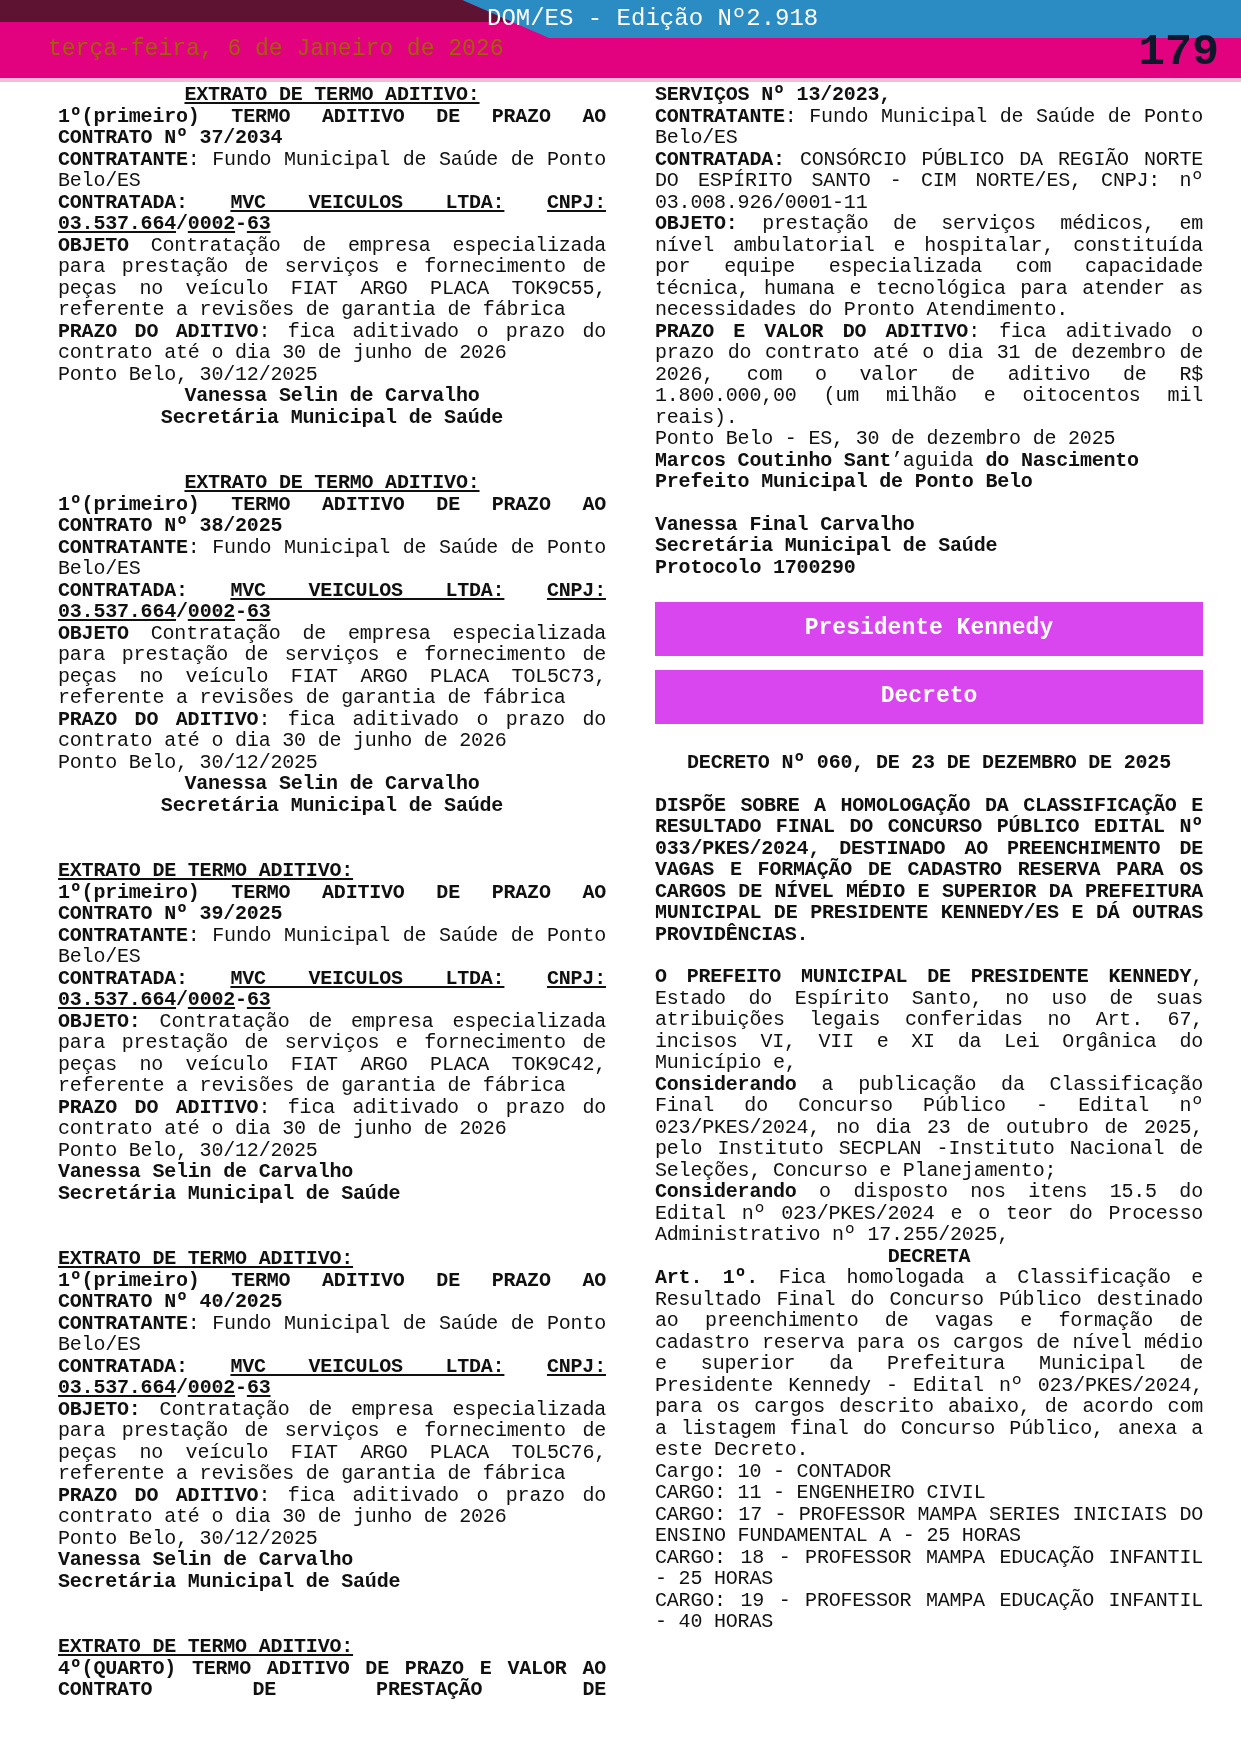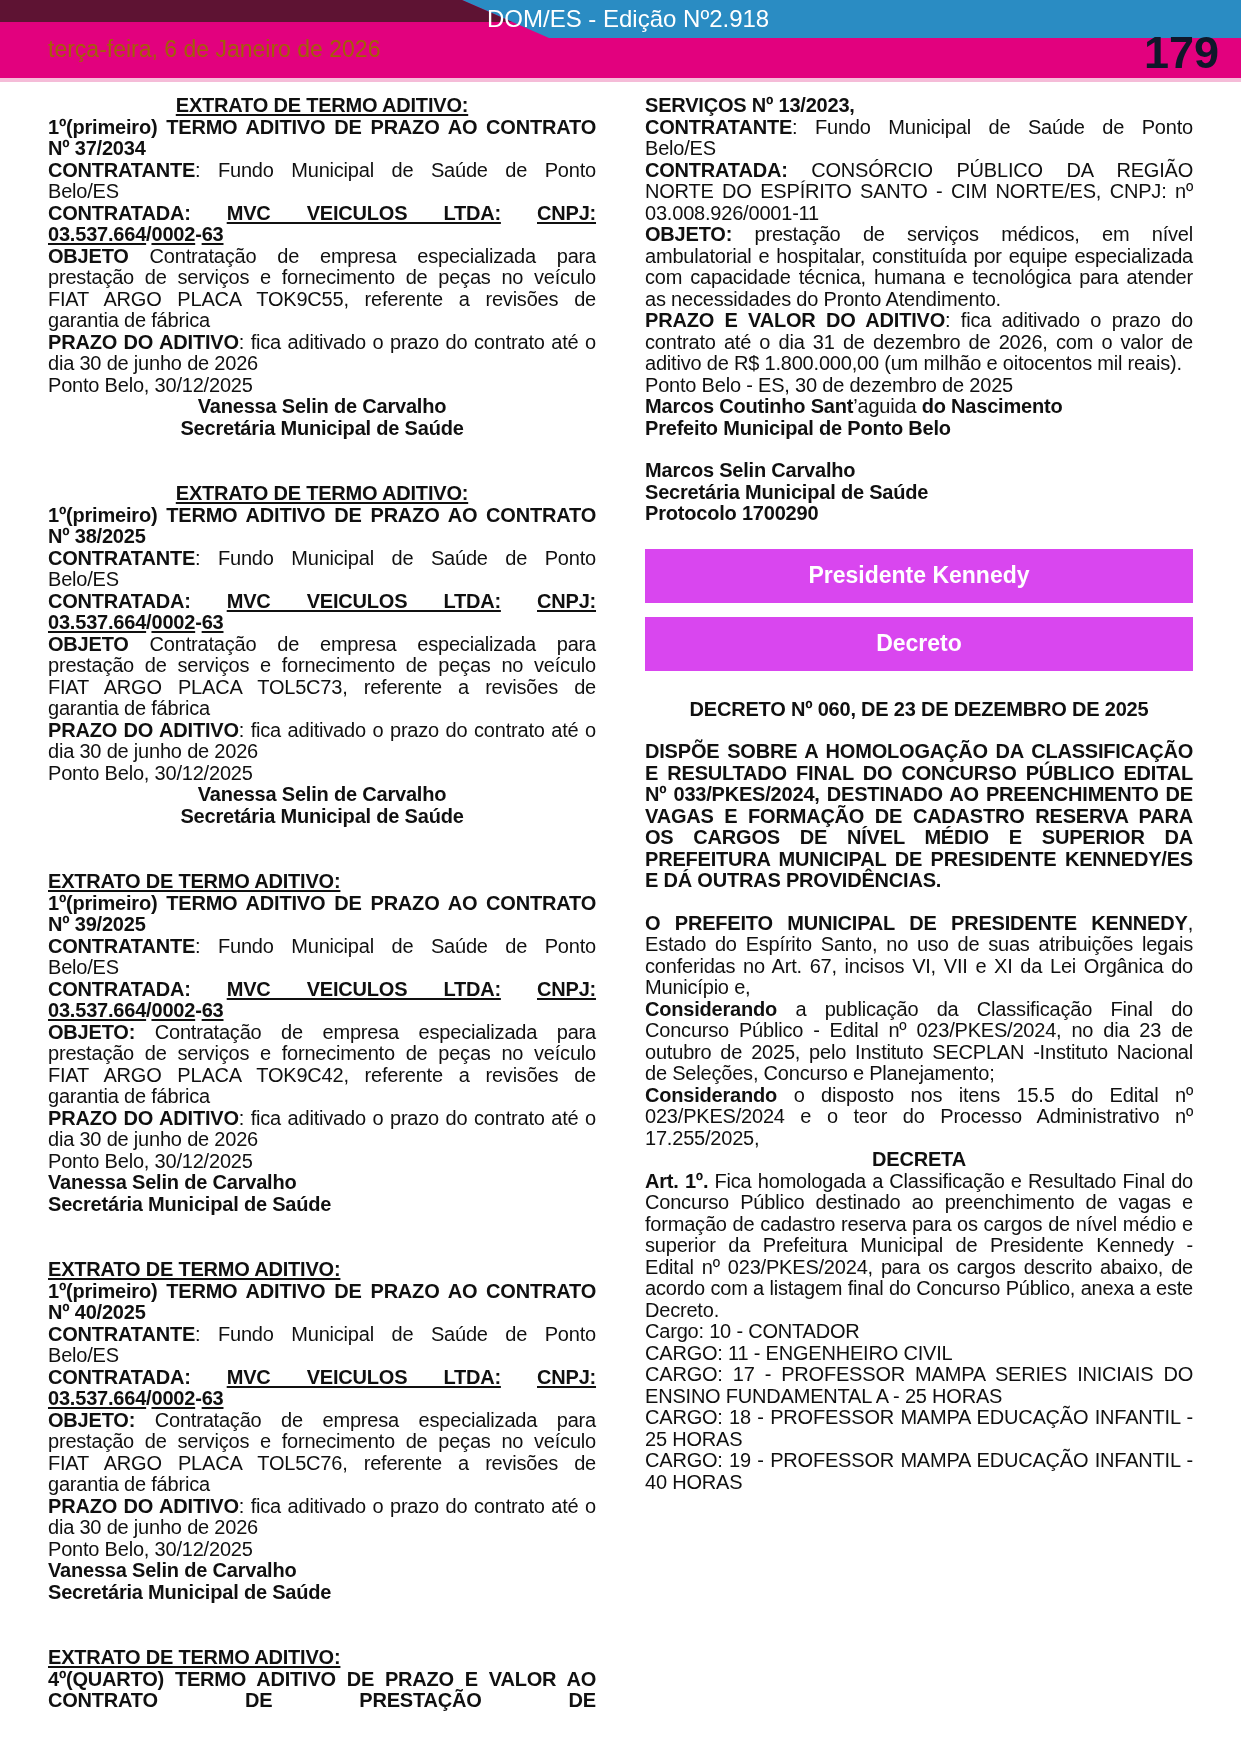--- a/index.html
+++ b/index.html
@@ -1,36 +1,36 @@
 <!DOCTYPE html>
 <html><head>
 <meta charset="utf-8">
 <style>
   html,body { margin:0; padding:0; }
   body { width:1241px; height:1754px; background:#ffffff; }
   .page { position:relative; width:1241px; height:1754px; overflow:hidden;
-          font-family:Liberation Sans, sans-serif;
+          font-family:Liberation Mono, monospace;
           color:#101010; letter-spacing:-0.2px; }
 
   
   .hdr { position:absolute; top:0; left:0; width:1241px; height:82px; }
   .hdr-pink   { position:absolute; top:0; left:0; width:1241px; height:78px; background:#e2017e; }
   .hdr-maroon { position:absolute; top:0; left:0; width:1241px; height:22px; background:#5e1333;
                 clip-path:polygon(0 0,462px 0,512px 22px,0 22px); }
   .hdr-blue   { position:absolute; top:0; left:0; width:1241px; height:38px; background:#2a8cc3;
                 clip-path:polygon(462px 0,1241px 0,1241px 38px,549px 38px); }
   .hdr-edition{ position:absolute; left:487px; top:0; height:38px; line-height:38px;
                 color:#ffffff; font-size:24px; letter-spacing:0; }
   .hdr-date   { position:absolute; left:48px; top:36px; color:#a16207; font-size:23px; letter-spacing:0; }
   .hdr-num    { position:absolute; right:22px; top:30px; color:#0f172a; font-size:45px;
                 font-weight:bold; line-height:1; letter-spacing:0; }
   .hdr-strip  { position:absolute; top:78px; left:0; width:1241px; height:4px; background:#f5bcd8; }
 
   
-  .col { position:absolute; top:95px; width:548px; font-size:20px; line-height:21.5px; }
+  .col { position:absolute; top:84px; width:548px; font-size:20px; line-height:21.5px;margin-left:10px; }
   .col-left  { left:48px; }
   .col-right { left:645px; }
 
   p, h3 { margin:0; padding:0; font-size:20px; line-height:21.5px; font-weight:normal; }
   .b      { font-weight:bold; }
   .just   { text-align:justify; }
   .justall{ text-align:justify; text-align-last:justify; }
   .center { text-align:center; }
   .right  { text-align:left; }
   .ul     { text-decoration:underline; text-decoration-thickness:2px; text-underline-offset:2px; }
@@ -124,21 +124,21 @@
 
     <article>
       <p class="b">SERVIÇOS Nº 13/2023,</p>
       <p class="just"><b>CONTRATANTE</b><span>: Fundo Municipal de Saúde de Ponto Belo/ES</span></p>
       <p class="just"><b>CONTRATADA:</b> <span>CONSÓRCIO PÚBLICO DA REGIÃO NORTE DO ESPÍRITO SANTO - CIM NORTE/ES, CNPJ: nº 03.008.926/0001-11</span></p>
       <p class="just"><b>OBJETO:</b> <span>prestação de serviços médicos, em nível ambulatorial e hospitalar, constituída por equipe especializada com capacidade técnica, humana e tecnológica para atender as necessidades do Pronto Atendimento.</span></p>
       <p class="just"><b>PRAZO E VALOR DO ADITIVO</b><span>: fica aditivado o prazo do contrato até o dia 31 de dezembro de 2026, com o valor de aditivo de R$ 1.800.000,00 (um milhão e oitocentos mil reais).</span></p>
       <p>Ponto Belo - ES, 30 de dezembro de 2025</p>
       <p><b>Marcos Coutinho Sant</b><span>’aguida</span> <b>do Nascimento</b></p>
       <p class="b">Prefeito Municipal de Ponto Belo</p>
-      <p class="b mt1">Marcos Selin Carvalho</p>
+      <p class="b mt1">Vanessa Final Carvalho</p>
       <p class="b">Secretária Municipal de Saúde</p>
       <p class="b right">Protocolo 1700290</p>
     </article>
 
     <div class="banner banner-1">
         <span>Presidente Kennedy</span>
       </div>
     <div class="banner banner-2">
         <span>Decreto</span>
       </div>

